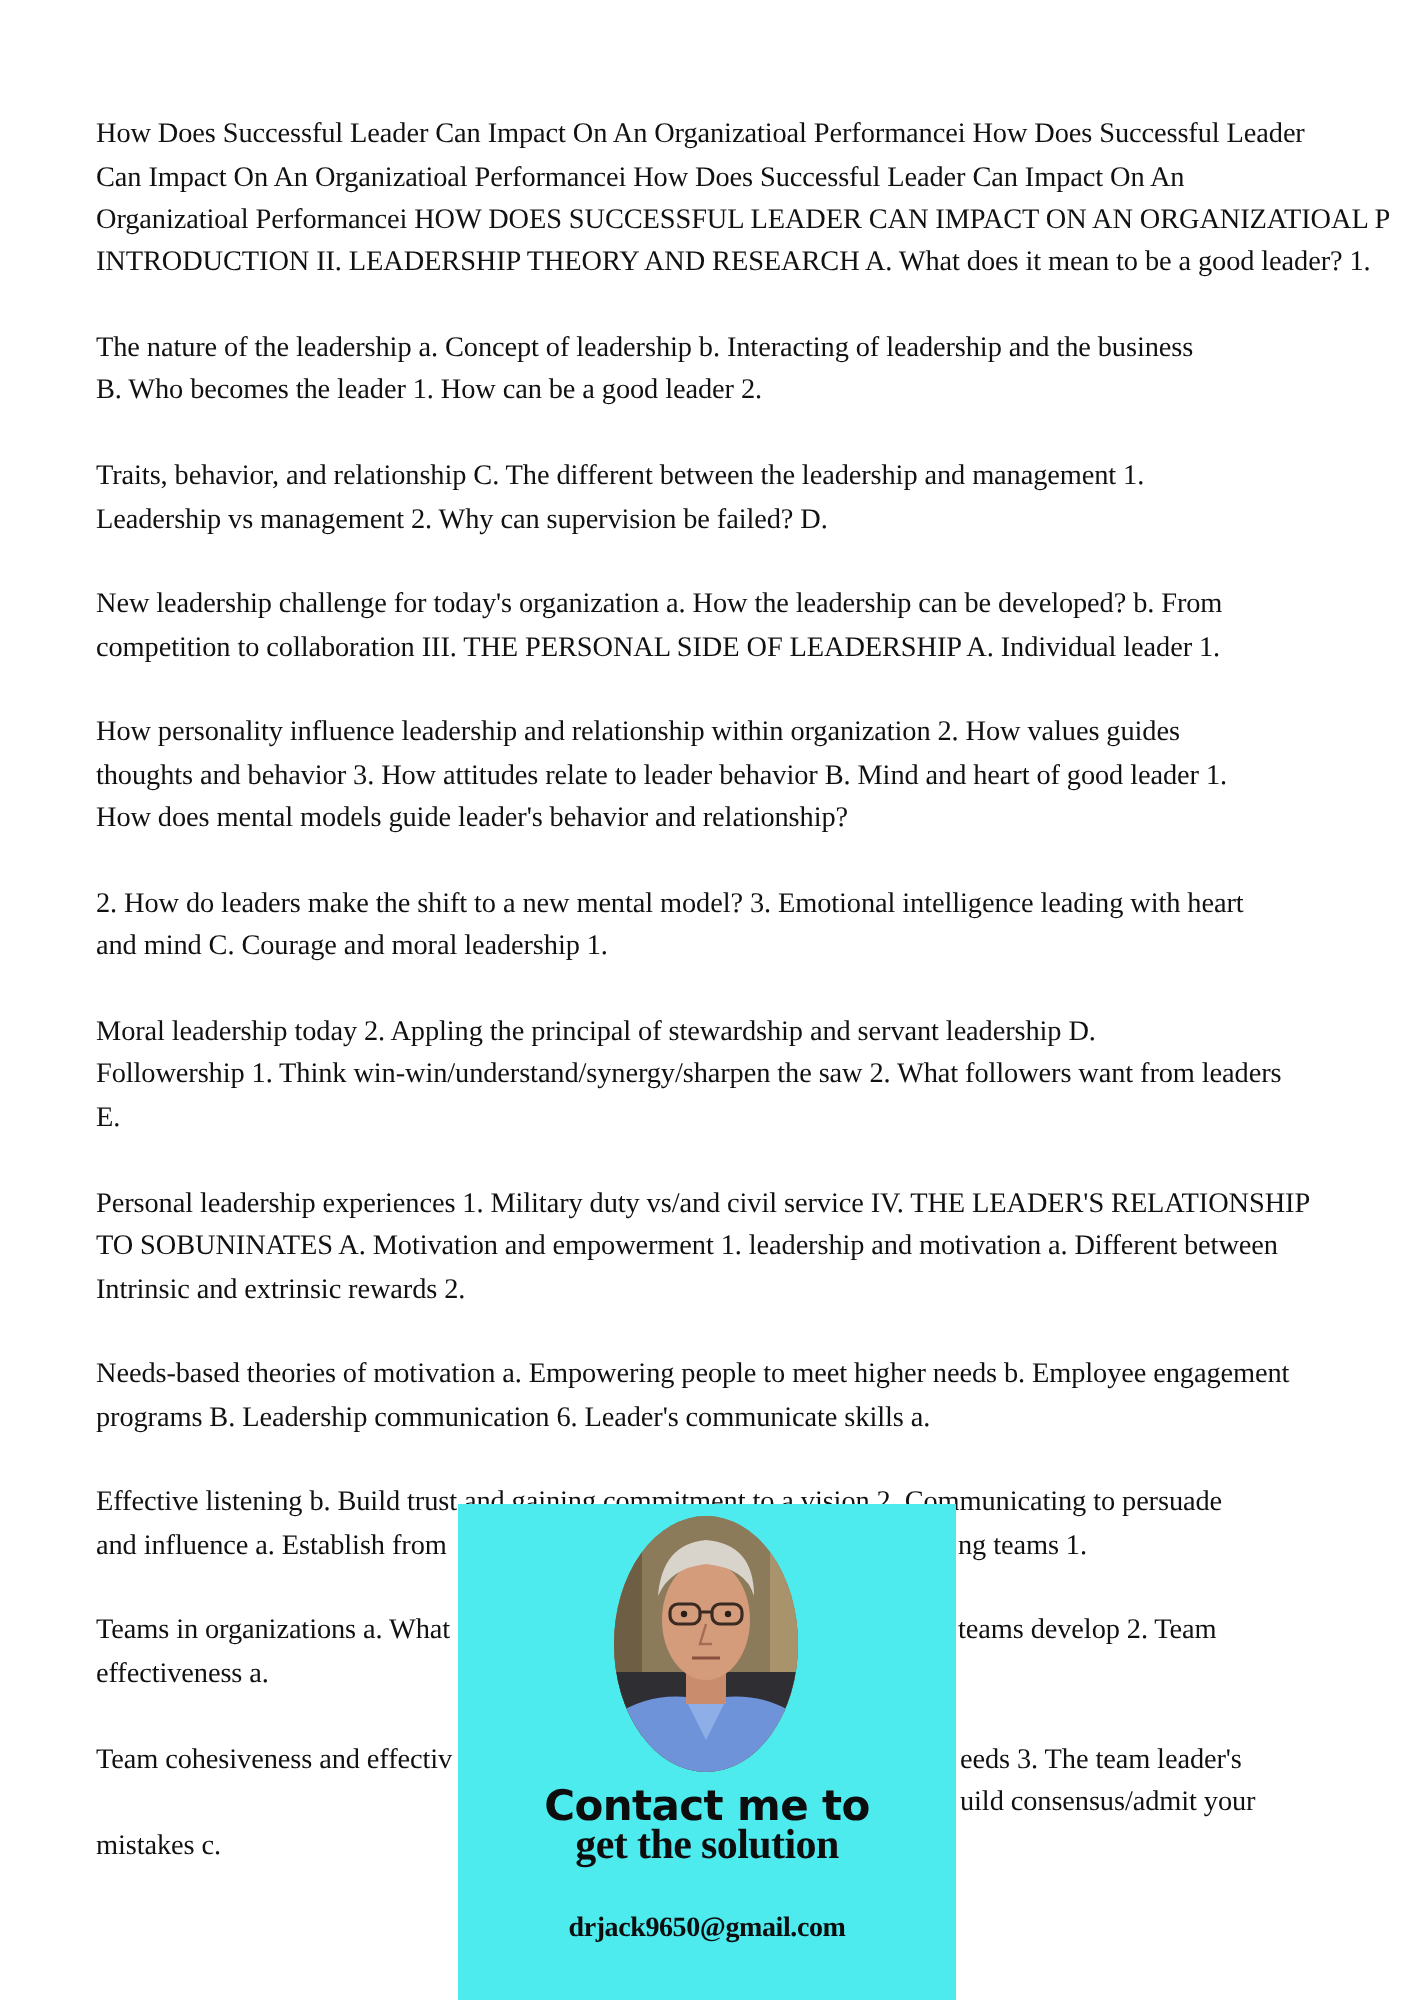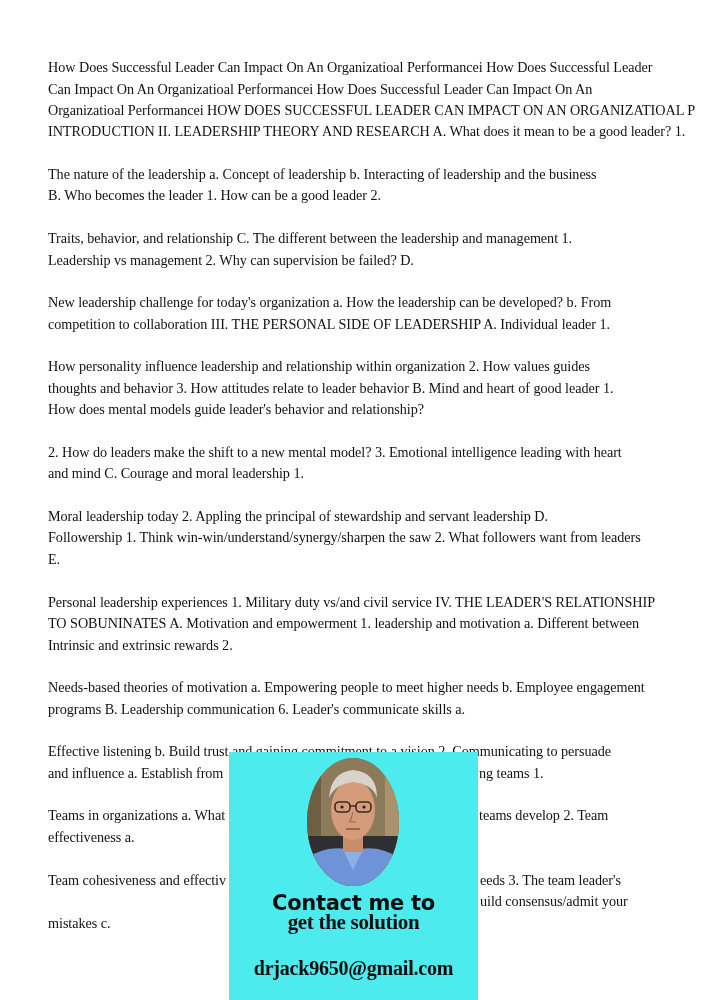--- a/index.html
+++ b/index.html
@@ -64,21 +64,21 @@
     .promo-line1 { top: 139px; }
     .promo-line2 { top: 158px; font-family: Liberation Serif, serif; }
     .promo-email {
       position: absolute;
       left: 0;
       top: 205px;
       width: 249px;
       text-align: center;
       font-family: "Liberation Serif", "DejaVu Serif", serif;
       font-weight: bold;
-      font-size: 20px;
+      font-size: 14px;
       color: #0d0d0d;
       letter-spacing: -0.2px;
     }
   </style>
 </head>
 <body>
 
 <div class="page">
 
   <div class="line" style="top:33px;">How Does Successful Leader Can Impact On An Organizatioal Performancei How Does Successful Leader</div>

